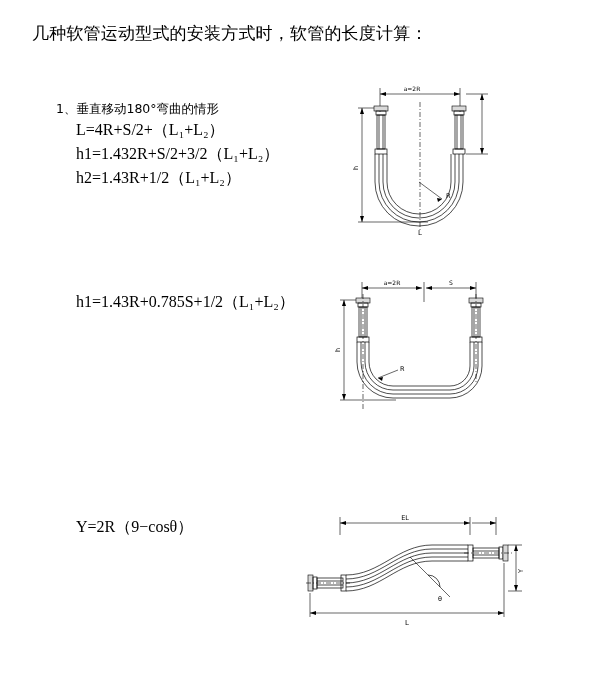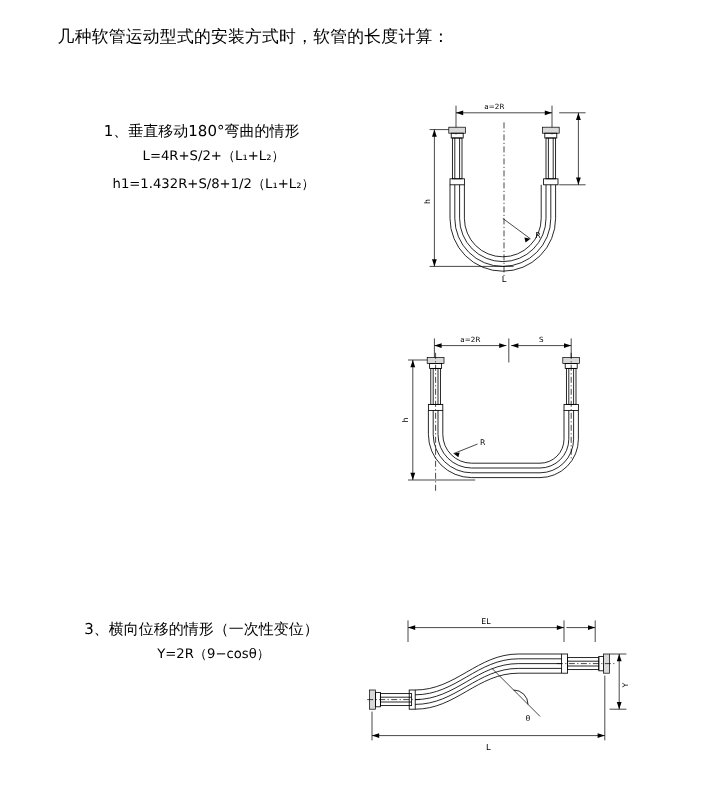--- a/index.html
+++ b/index.html
@@ -15,52 +15,52 @@
     position: relative;
     overflow: hidden;
   }
   .page {
     position: relative;
     width: 600px;
     height: 675px;
   }
   .heading {
     position: absolute;
-    left: 48px;
+    left: 32px;
     top: 22px;
-    font-size: 14px;
+    font-size: 17px;
     letter-spacing: 0.2px;
     white-space: nowrap;
   }
   .section {
     position: absolute;
     left: 0;
     width: 600px;
   }
   .sec1 { top: 100px; }
   .sec2 { top: 290px; }
   .sec3 { top: 515px; }
 
   .textcol {
     position: absolute;
-    left: 38px;
+    left: 56px;
     top: 0;
     width: 260px;
-    text-align: center;
   }
   .sec-title {
     font-size: 12.5px;
     line-height: 18px;
     white-space: nowrap;
   }
   .formula {
-    font-size: 11px;
+    font-size: 16px;
     line-height: 24px;
     margin-left: 20px;
     white-space: nowrap;
+    font-family: Liberation Serif, serif;
   }
   .figure {
     position: absolute;
   }
   .fig1 { left: 300px; top: -28px; }
   .fig2 { left: 300px; top: -20px; }
   .fig3 { left: 300px; top: -10px; }
 
   svg text {
     font-family: "DejaVu Sans", "Liberation Sans", sans-serif;
@@ -77,21 +77,22 @@
 <body>
 
 <div class="page">
 
   <div class="heading">几种软管运动型式的安装方式时，软管的长度计算：</div>
 
   <div class="section sec1">
     <div class="textcol">
       <div class="sec-title">1、垂直移动180°弯曲的情形</div>
       <div class="formula">L=4R+S/2+（L₁+L₂）</div>
-      <div class="formula">h1=1.432R+S/8+1/2（L₁+L₂）</div>
+      <div class="formula">h1=1.432R+S/2+3/2（L₁+L₂）</div>
+      <div class="formula">h2=1.43R+1/2（L₁+L₂）</div>
     </div>
 
     <div class="figure fig1">
       <svg width="250" height="190" viewBox="0 0 250 190">
 
         <line class="dim" x1="80" y1="22" x2="160" y2="22"></line>
         <path class="solidblk" d="M80,22 l6,-2 l0,4 z"></path>
         <path class="solidblk" d="M160,22 l-6,-2 l0,4 z"></path>
         <text x="112" y="19" font-size="6" text-anchor="middle">a=2R</text>
         <line class="dim" x1="80" y1="16" x2="80" y2="40"></line>
@@ -135,20 +136,21 @@
 
         <text x="120" y="163" font-size="7" text-anchor="middle">L</text>
 
         <line class="dash" x1="120" y1="30" x2="120" y2="158"></line>
       </svg>
     </div>
   </div>
 
   <div class="section sec2">
     <div class="textcol">
+      <div class="formula">h1=1.43R+0.785S+1/2（L₁+L₂）</div>
     </div>
 
     <div class="figure fig2">
       <svg width="250" height="160" viewBox="0 0 250 160">
 
         <line class="dim" x1="62" y1="18" x2="122" y2="18"></line>
         <path class="solidblk" d="M62,18 l6,-2 l0,4 z"></path>
         <path class="solidblk" d="M122,18 l-6,-2 l0,4 z"></path>
         <text x="92" y="15" font-size="6" text-anchor="middle">a=2R</text>
 
@@ -192,21 +194,20 @@
         <line class="dim" x1="40" y1="130" x2="96" y2="130"></line>
 
         <line class="dash" x1="63" y1="24" x2="63" y2="140"></line>
         <line class="dash" x1="176" y1="24" x2="176" y2="112"></line>
       </svg>
     </div>
   </div>
 
   <div class="section sec3">
     <div class="textcol">
-      <div class="sec-title">3、横向位移的情形（一次性变位）</div>
       <div class="formula">Y=2R（9−cosθ）</div>
     </div>
 
     <div class="figure fig3">
       <svg width="260" height="140" viewBox="0 0 260 140">
 
         <line class="dim" x1="40" y1="18" x2="170" y2="18"></line>
         <path class="solidblk" d="M40,18 l6,-2 l0,4 z"></path>
         <path class="solidblk" d="M170,18 l-6,-2 l0,4 z"></path>
         <text x="105" y="15" font-size="6.5" text-anchor="middle">EL</text>

